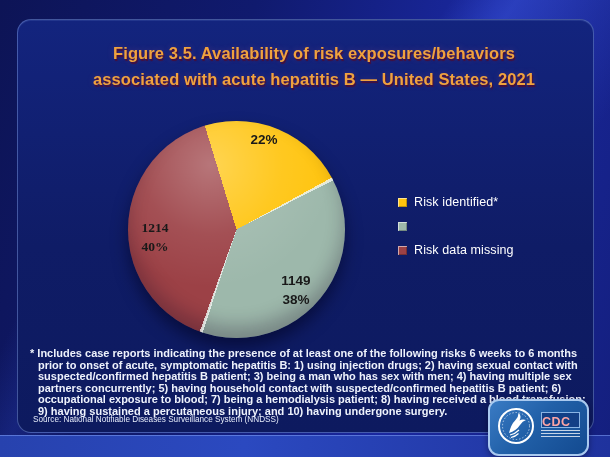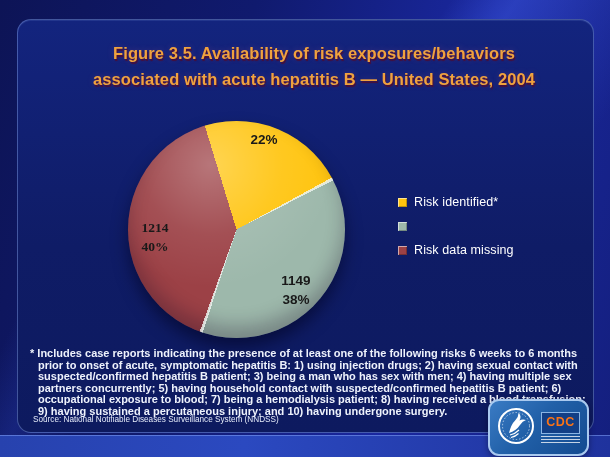--- a/index.html
+++ b/index.html
@@ -64,40 +64,40 @@
   
   .cdc-logo{
     position:absolute;left:488px;top:399px;width:97px;height:53px;z-index:6;
     border-radius:11px;border:2px solid #a9c9ef;
     background:linear-gradient(135deg,#3a7bc4 0%,#2160a8 45%,#134a90 100%);
     box-shadow:0 2px 6px rgba(0,0,20,.4);
   }
   .hhs-seal{position:absolute;left:6px;top:5px;width:40px;height:40px;}
   .cdc-block{position:absolute;left:51px;top:11px;width:39px;}
   .cdc-text{
-    display:block;width:39px;height:22px;line-height:18px;text-align:center;
+    display:block;width:39px;height:16px;line-height:18px;text-align:left;
     background:#123f86;border:1px solid #89b4e4;box-sizing:border-box;
-    color:#f97316;font-weight:bold;font-size:12.5px;letter-spacing:.5px;
+    color:#fca5a5;font-weight:bold;font-size:12.5px;letter-spacing:.5px;
   }
   .cdc-stripes{margin-top:2px;}
   .cdc-stripes div{height:1px;background:rgba(255,255,255,.75);margin-bottom:2px;}
 </style>
 </head>
 <body>
 
 <div class="stage">
   <div class="streak-top-right"></div>
   <div class="streak-left"></div>
   <div class="bottom-band"></div>
 
   <div class="slide-panel"></div>
 
   <div class="title">
     <span>Figure 3.5. Availability of risk exposures/behaviors</span><br>
-    <span>associated with acute hepatitis B — United States, 2004</span>
+    <span>associated with acute hepatitis B — United States, 2021</span>
   </div>
 
   <div class="pie-wrap">
     <div class="pie" id="pie" style="background: conic-gradient(from 343deg, rgb(255, 196, 14) 0deg, rgb(255, 196, 14) 79.2deg, rgb(157, 184, 171) 79.2deg, rgb(157, 184, 171) 216deg, rgb(156, 65, 70) 216deg, rgb(156, 65, 70) 360deg);"></div>
     <div class="pie-lines" id="pie-lines" style="background: conic-gradient(from 343deg, transparent 0deg, transparent 78.4deg, rgba(240, 246, 242, 0.8) 78.4deg, rgba(240, 246, 242, 0.8) 80deg, transparent 80deg, transparent 215.2deg, rgba(240, 246, 242, 0.8) 215.2deg, rgba(240, 246, 242, 0.8) 216.8deg, transparent 216.8deg, transparent 360deg);"></div>
     <div class="pie-gloss"></div>
   </div>
 
   <div class="pie-label l-yellow">
     <span>22%</span>

